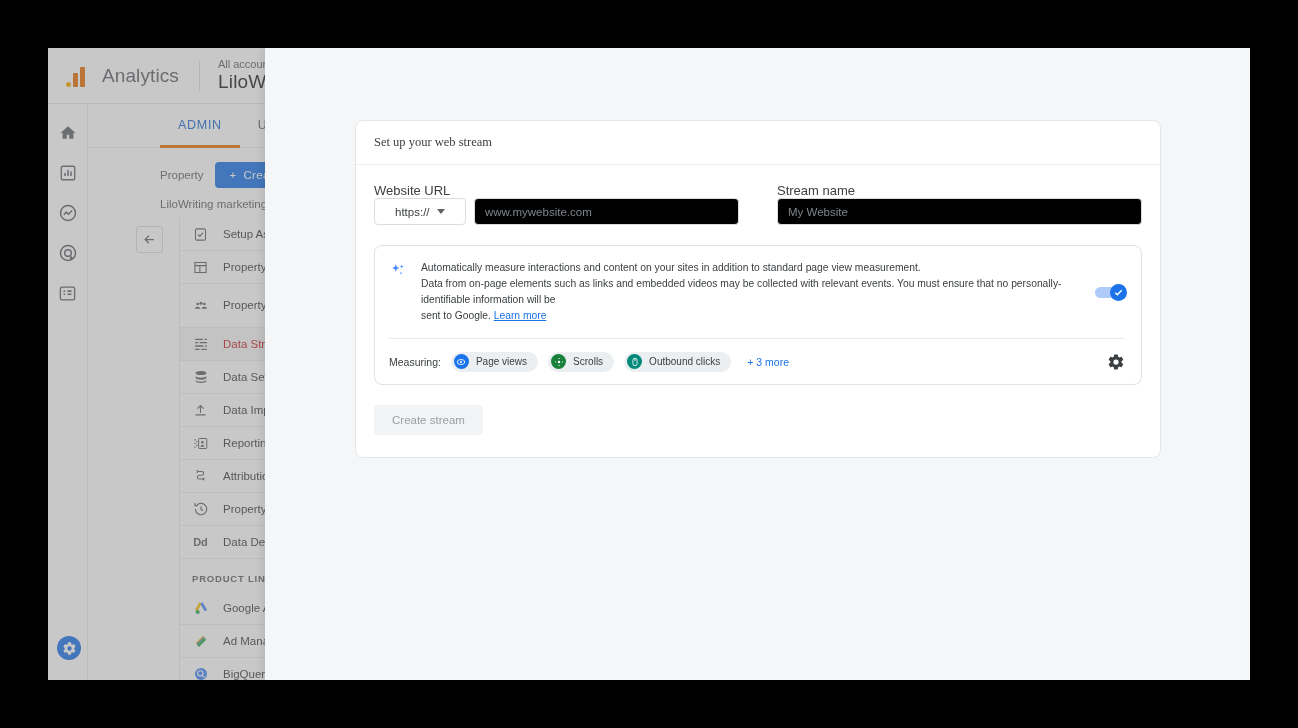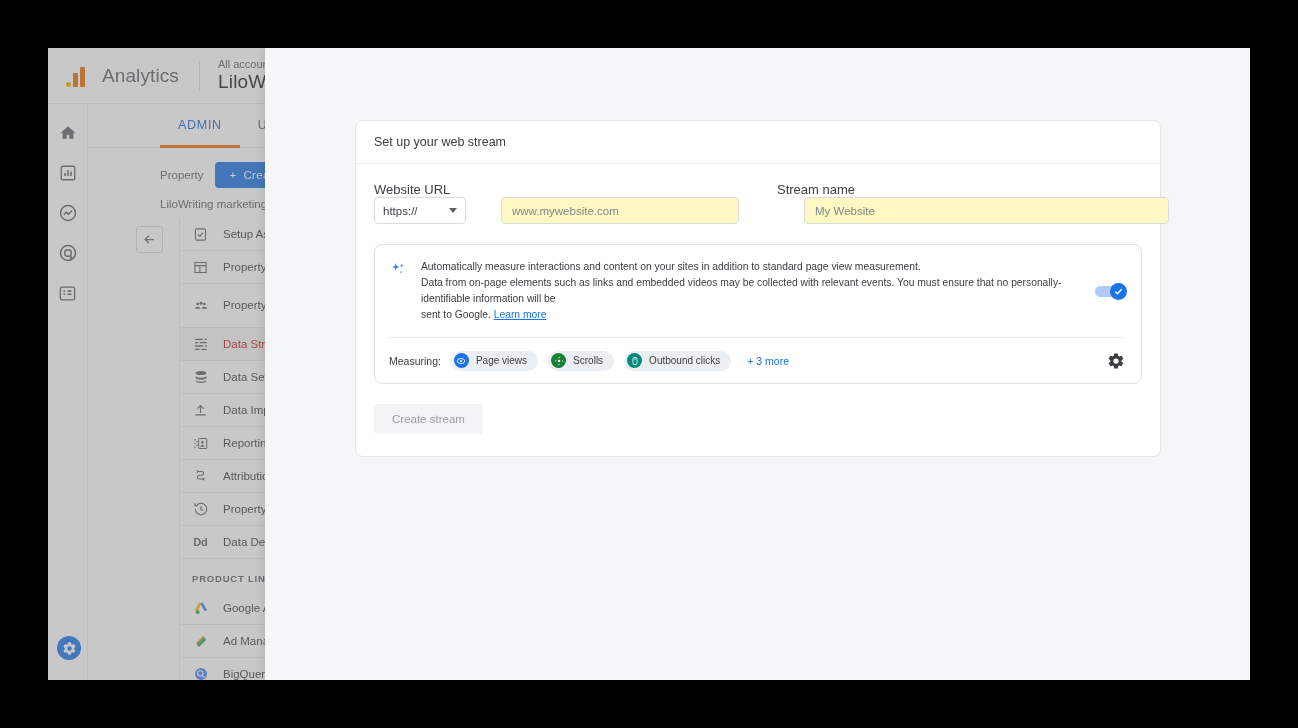--- a/index.html
+++ b/index.html
@@ -115,36 +115,37 @@
   .dlg-x { width:18px;height:18px;display:flex;align-items:center;justify-content:center;color:#3c4043; }
   .dlg-title { font-size: 16px; color:#202124; font-weight: bold; letter-spacing:.1px; }
 
   .card {
     position:absolute; left: 90px; top: 72px; width: 806px;
     background:#fff; border:1px solid #e4e6e8; border-radius: 8px;
   }
   .card-hd {
     padding: 14px 18px; font-size: 12.5px; color:#3c4043;
     border-bottom:1px solid #eceef0;
+    font-family:Liberation Serif, serif;
   }
   .card-body { padding: 18px 18px 22px; }
   .row { display:flex; gap: 38px; }
   .fld { flex: 1; }
   .fld-lbl { font-size: 13px; color:#3c4043; margin-bottom: 0; }
   .url-row { display:flex; gap: 8px; }
   .sel-box {
     width: 92px; height: 27px; border:1px solid #dadce0; border-radius:4px;
     display:flex; align-items:center; justify-content:space-between;
-    padding: 0 8px; font-size: 11.5px; color:#3c4043; background:#fff;
+    padding: 0 20px; font-size: 11.5px; color:#3c4043; background:#fff;
   }
   .caret { width:0;height:0;border-left:4px solid transparent;border-right:4px solid transparent;border-top:5px solid #5f6368; }
   .txt-in {
     flex:1; height: 27px; border:1px solid #dadce0; border-radius:4px;
     padding: 0 10px; font-size: 11.5px; color:#80868b;
-    display:flex; align-items:center; background:#fef9c3;margin-left:27px;
+    display:flex; align-items:center; background:#000000;
   }
   .txt-in.full { width: 100%; }
 
   .em-box {
     margin-top: 20px; border:1px solid #e0e2e4; border-radius: 8px;
     padding: 14px 16px 12px 14px;
   }
   .em-top { display:flex; gap: 12px; }
   .em-spark { width: 20px; flex:none; padding-top:2px; }
   .em-main { flex:1; }

